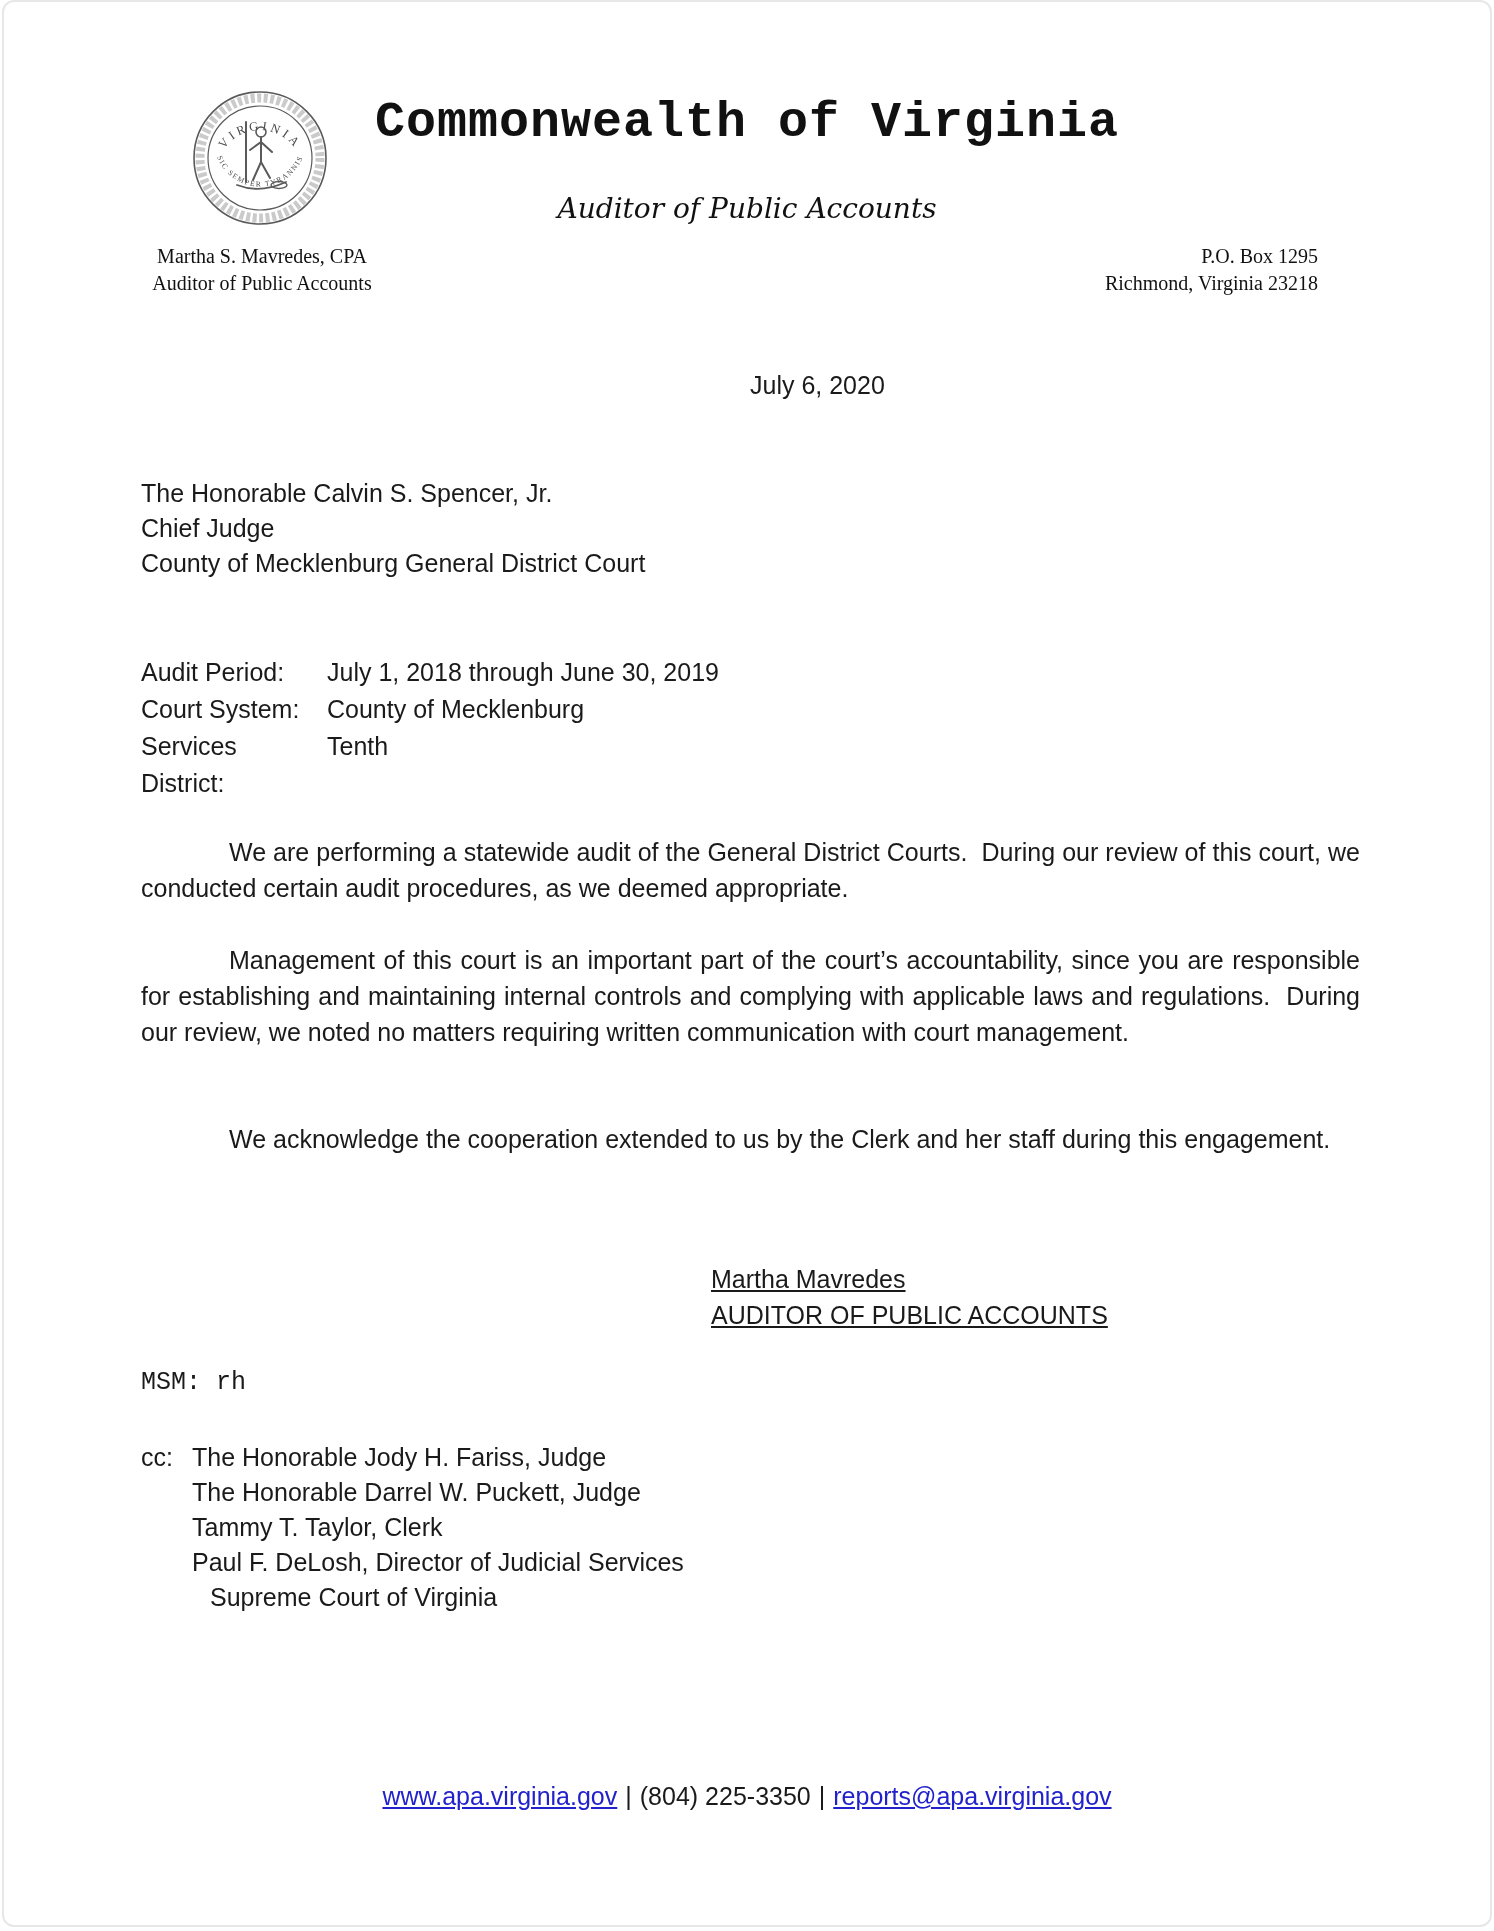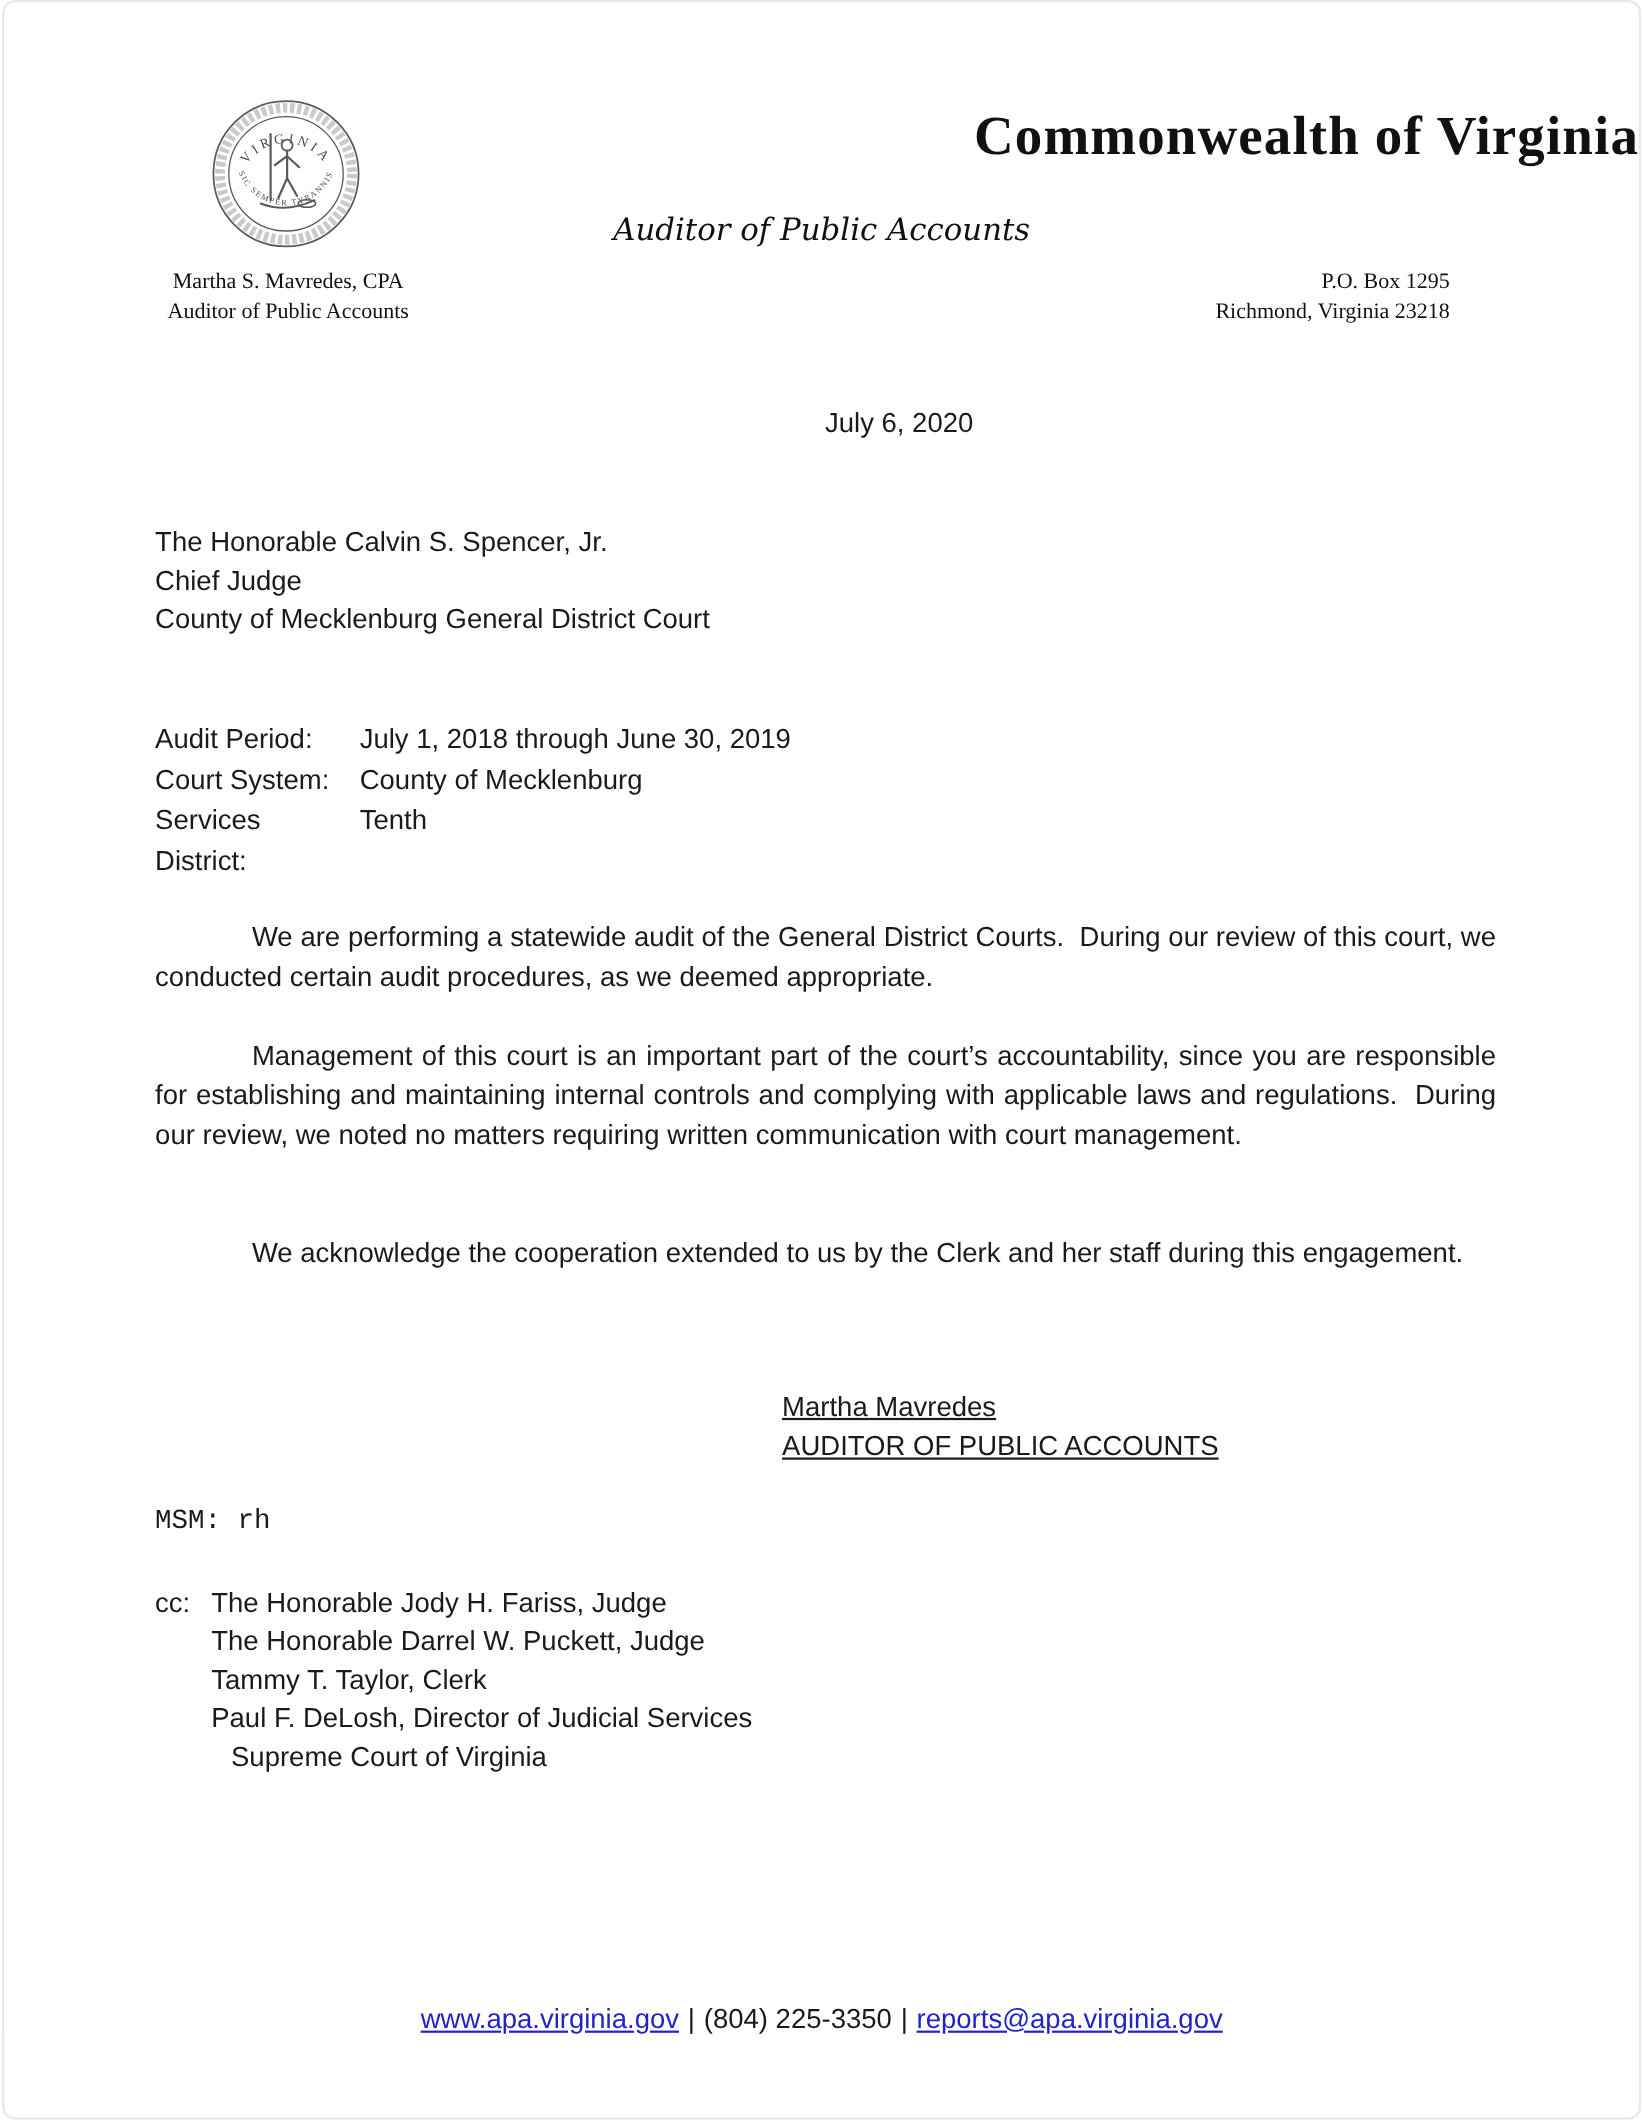--- a/index.html
+++ b/index.html
@@ -26,22 +26,22 @@
     left: 186px;
     top: 86px;
     width: 140px;
     height: 140px;
   }
   .org-title {
     position: absolute;
     left: 0;
     right: 0;
     top: 92px;
-    text-align: right;
-    font-family: Liberation Serif, serif;
+    text-align: center;
+    font-family: Liberation Mono, monospace;
     font-weight: bold;
     font-size: 50px;
     letter-spacing: 1px;
     color: #111111;
   }
   .org-subtitle {
     position: absolute;
     left: 0;
     right: 0;
     top: 190px;
@@ -137,21 +137,20 @@
   .cc-indent { padding-left: 18px; }
   
   .footer-line {
     position: absolute;
     left: 0;
     right: 0;
     top: 1780px;
     text-align: center;
     font-size: 25px;
     color: #1a1a1a;
-    margin-top: 40px;
   }
   .footer-line a {
     color: #2222CC;
     text-decoration: underline;
     cursor: pointer;
   }
   .footer-sep { margin: 0 8px; }
   
   .seal-wrap svg text {
     font-family: "Liberation Serif", serif;

